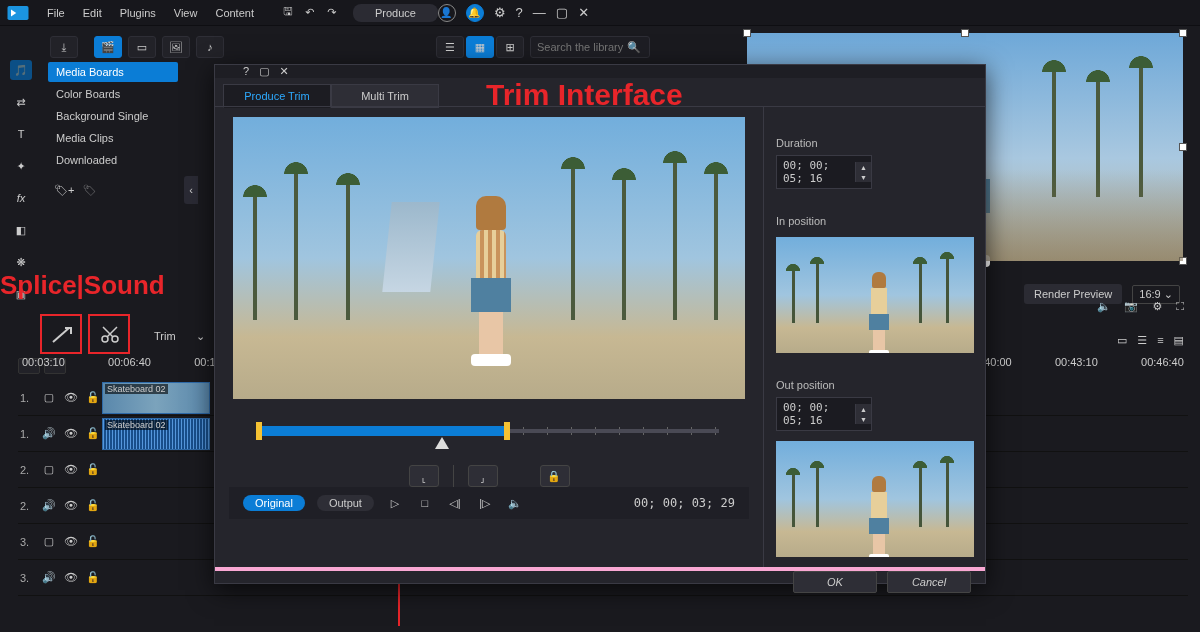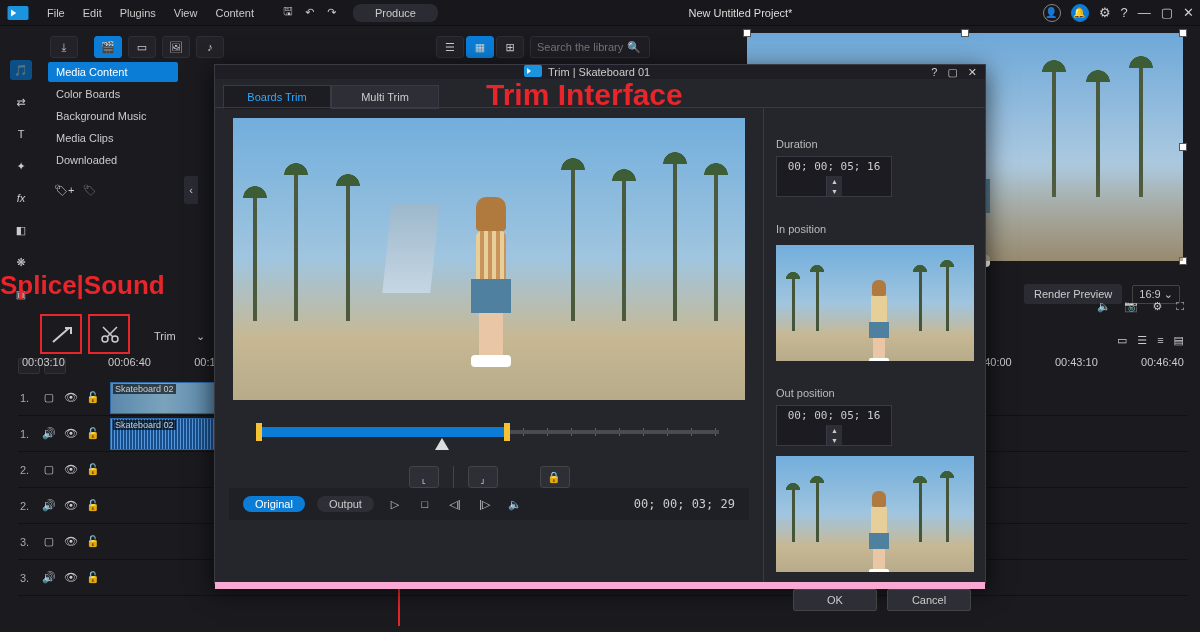--- a/index.html
+++ b/index.html
@@ -76,21 +76,21 @@
   .time-ruler{ position:absolute; left:18px; right:12px; top:356px; height:18px; display:flex; justify-content:space-between; color:#888; font-size:10px; padding:0 4px;}
   .snapbtns{ position:absolute; left:18px; top:358px; display:flex; gap:4px;}
   .snapbtns .sb{ width:22px; height:16px; background:#222228; border:1px solid #333; border-radius:2px;}
 
   
   .tracks{ position:absolute; left:18px; right:12px; top:380px; bottom:4px;}
   .track{ height:36px; display:flex; align-items:center; border-bottom:1px solid #111;}
   .track .head{ width:84px; display:flex; align-items:center; gap:8px; padding-left:2px;}
   .track .head .num{ width:14px; color:#aaa;}
   .track .head .ic{ width:14px; text-align:center;}
-  .clip{ height:32px; margin-left:8px; border:1px solid #2e6aa8; background:#2b4a66; position:relative; overflow:hidden;}
+  .clip{ height:32px; margin-left:0; border:1px solid #2e6aa8; background:#2b4a66; position:relative; overflow:hidden;}
   .clip.video{ width:108px; background:linear-gradient(90deg,#5a88ac,#7ba3bc,#5a88ac);}
   .clip.audio{ width:108px; background:#184e8a;}
   .clip .label{ position:absolute; left:2px; top:1px; font-size:9px; background:#0009; padding:0 2px;}
   .clip.audio::before{ content:""; position:absolute; inset:0; background:
       repeating-linear-gradient(90deg,#6fb6ff 0 1px, transparent 1px 3px);
       opacity:.7;}
 
   
   .trim-dialog{ position:absolute; left:214px; top:64px; width:772px; height:520px; background:#25252c; border:1px solid #3a3a44; box-shadow:0 6px 24px #000a; z-index:50; display:flex; flex-direction:column;}
   .td-title{ height:28px; background:#1e1e24; display:flex; align-items:center; padding:0 8px;}
@@ -121,26 +121,26 @@
   .td-playhead{ position:absolute; top:14px; left:206px; width:0; height:0; border-left:7px solid transparent; border-right:7px solid transparent; border-bottom:12px solid #ddd;}
   .td-ticks{ position:absolute; left:30px; right:30px; top:4px; height:8px; background:repeating-linear-gradient(90deg,#666 0 1px, transparent 1px 24px);}
   .td-mark-btns{ display:flex; gap:14px; justify-content:center; margin-top:8px;}
   .td-mark-btns .mb{ width:30px; height:22px; background:#2e2e36; border:1px solid #444; border-radius:3px; display:flex; align-items:center; justify-content:center;}
   .td-footer{ height:32px; background:#1f1f26; display:flex; align-items:center; padding:0 14px; gap:12px;}
   .pill{ padding:2px 12px; border-radius:10px; background:#2e2e36;}
   .pill.active{ background:#0b7dd6; color:#fff;}
   .td-footer .picon{ width:18px; display:flex; justify-content:center;}
   .td-footer .tc{ margin-left:auto; font-family:monospace; font-size:12px;}
   .td-field-label{ color:#bbb; margin-top:20px;}
-  .td-timebox{ display:flex; align-items:center; background:#1b1b21; border:1px solid #3a3a44; width:116px;flex-direction:column;}
+  .td-timebox{ display:flex; align-items:center; background:#1b1b21; border:1px solid #3a3a44; width:96px;}
   .td-timebox .val{ flex:1; padding:3px 6px; font-family:monospace;}
   .td-timebox .spin{ width:16px; display:flex; flex-direction:column;}
   .td-timebox .spin div{ height:10px; background:#2e2e36; border-left:1px solid #3a3a44; display:flex; align-items:center; justify-content:center; font-size:7px;}
   .td-thumb{ width:198px; height:116px; margin-top:4px; background:linear-gradient(#72aedc 0%,#a0c5df 50%,#c7b893 78%,#b7ab8a); position:relative; overflow:hidden;}
-  .td-buttons{ height:40px; display:flex; justify-content:flex-end; align-items:flex-end; gap:10px; padding:0 14px; border-top:7px solid #f9a8d4;}
+  .td-buttons{ height:40px; display:flex; justify-content:flex-end; align-items:flex-end; gap:10px; padding:0 14px; border-top:4px solid #f9a8d4;font-style:italic;}
   .td-buttons .dbtn{ width:84px; height:22px; background:#2e2e36; border:1px solid #444; border-radius:2px; display:flex; align-items:center; justify-content:center;}
 
   
   .mini-palms .mp{ position:absolute; bottom:26%; width:3px; background:#45553a;}
   .mini-palms .mp::before{ content:""; position:absolute; top:-8px; left:-9px; width:20px; height:14px; background:radial-gradient(circle at 50% 100%, #3c5d36 0 40%, transparent 42%);}
   .mini-person{ position:absolute; left:46%; top:30%; width:24px;}
   .mini-person div{ margin:0 auto;}
   .mini-person .h{ width:14px; height:16px; background:#b07a3f; border-radius:6px 6px 2px 2px;}
   .mini-person .t{ width:16px; height:26px; background:#e7cf9a;}
   .mini-person .s{ width:20px; height:16px; background:#4f80a0;}
@@ -163,21 +163,20 @@
   <span class="item">File</span>
   <span class="item">Edit</span>
   <span class="item">Plugins</span>
   <span class="item">View</span>
   <span class="item">Content</span>
   <span class="sep"></span>
   <span class="ticon">🖫</span>
   <span class="ticon">↶</span>
   <span class="ticon">↷</span>
   <span class="produce">Produce</span>
-  <span class="title">New Untitled Project*</span>
   <div class="right">
     <span class="circle">
         <span style="font-size:10px">👤</span>
       </span>
     <span class="circle blue">
         <span style="color:#fff;font-size:10px">🔔</span>
       </span>
     <span class="icon">⚙</span>
     <span class="icon">?</span>
     <span class="icon">—</span>
@@ -212,23 +211,23 @@
   <div class="vicon">✦</div>
   <div class="vicon">
       <i>fx</i>
     </div>
   <div class="vicon">◧</div>
   <div class="vicon">❋</div>
   <div class="vicon">▣</div>
 </div>
 
 <div class="media-panel">
-  <div class="cat selected">Media Content</div>
+  <div class="cat selected">Media Boards</div>
   <div class="cat">Color Boards</div>
-  <div class="cat">Background Music</div>
+  <div class="cat">Background Single</div>
   <div class="cat">Media Clips</div>
   <div class="cat">Downloaded</div>
   <div class="tags">
     <span>🏷+</span>
     <span style="opacity:.5">🏷</span>
   </div>
 </div>
 
 <div class="collapse-tab">‹</div>
 
@@ -371,35 +370,28 @@
         <span class="ic" style="color:#3da7ff">🔊</span>
         <span class="ic">👁</span>
         <span class="ic">🔓</span>
       </div>
   </div>
 </div>
 
 <div class="trim-dialog">
   <div class="td-title">
     <span style="width:20px"></span>
-    <div class="left">
-      <span><svg width="18" height="12" viewBox="0 0 18 12">
-            <rect width="18" height="12" rx="2" fill="#1b94e0"></rect>
-            <path d="M3 3 L7 6 L3 9Z" fill="#fff"></path>
-          </svg></span>
-      <span>Trim | Skateboard 01</span>
-    </div>
     <div class="wicons">
       <span>?</span>
       <span>▢</span>
       <span>✕</span>
     </div>
   </div>
   <div class="td-tabs">
-    <div class="tab active">Boards Trim</div>
+    <div class="tab active">Produce Trim</div>
     <div class="tab">Multi Trim</div>
   </div>
   <div class="td-body">
     <div class="td-left">
       <div class="td-preview palm-scene">
         <div class="building"></div>
         <div class="palms">
           <div class="palm" style="left:4%; height:48%"></div>
           <div class="palm" style="left:12%; height:56%"></div>
           <div class="palm" style="left:22%; height:52%"></div>

